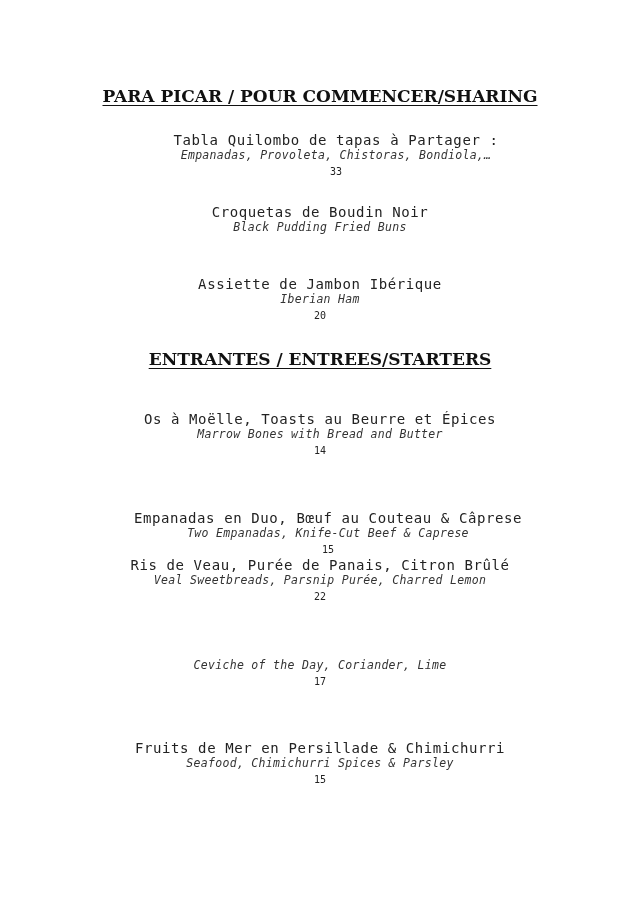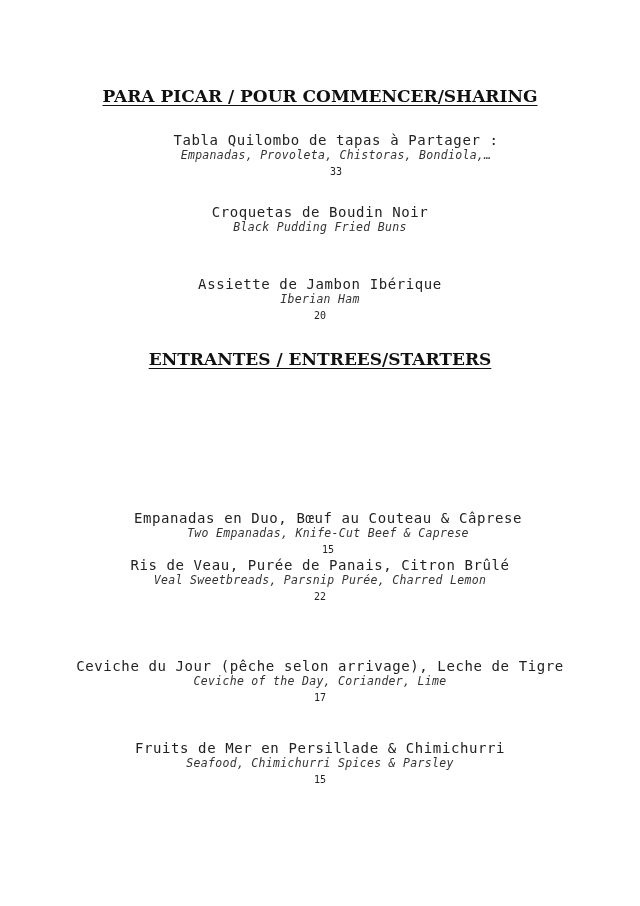--- a/index.html
+++ b/index.html
@@ -90,35 +90,39 @@
   <div class="item" style="top:276px;">
     <div class="item-name">Assiette de Jambon Ibérique</div>
     <div class="item-desc">Iberian Ham</div>
     <div class="item-price">20</div>
   </div>
 
   <div class="section-title" style="top:349px;">
     <span>ENTRANTES / ENTREES/STARTERS</span>
   </div>
 
+  <div class="item" style="top:411px;">
+    <div class="item-name">Os à Moëlle, Toasts au Beurre et Épices</div>
+    <div class="item-desc">Marrow Bones with Bread and Butter</div>
+    <div class="item-price">14</div>
+  </div>
 
   <div class="item" style="top:510px;padding-left:8px;">
     <div class="item-name">Empanadas en Duo, Bœuf au Couteau &amp; Câprese</div>
     <div class="item-desc">Two Empanadas, Knife-Cut Beef &amp; Caprese</div>
     <div class="item-price">15</div>
   </div>
 
   <div class="item" style="top:557px;">
     <div class="item-name">Ris de Veau, Purée de Panais, Citron Brûlé</div>
     <div class="item-desc">Veal Sweetbreads, Parsnip Purée, Charred Lemon</div>
     <div class="item-price">22</div>
   </div>
 
   <div class="item" style="top:658px;">
-    <div class="item-name">Ceviche du Jour (pêche selon arrivage), Leche de Tigre</div>
     <div class="item-desc">Ceviche of the Day, Coriander, Lime</div>
     <div class="item-price">17</div>
   </div>
 
   <div class="item" style="top:740px;">
     <div class="item-name">Fruits de Mer en Persillade &amp; Chimichurri</div>
     <div class="item-desc">Seafood, Chimichurri Spices &amp; Parsley</div>
     <div class="item-price">15</div>
   </div>
 

